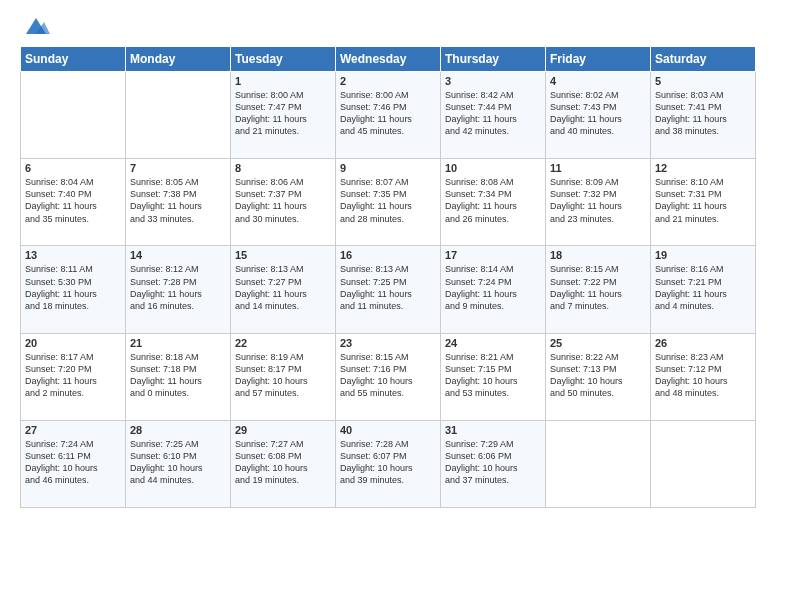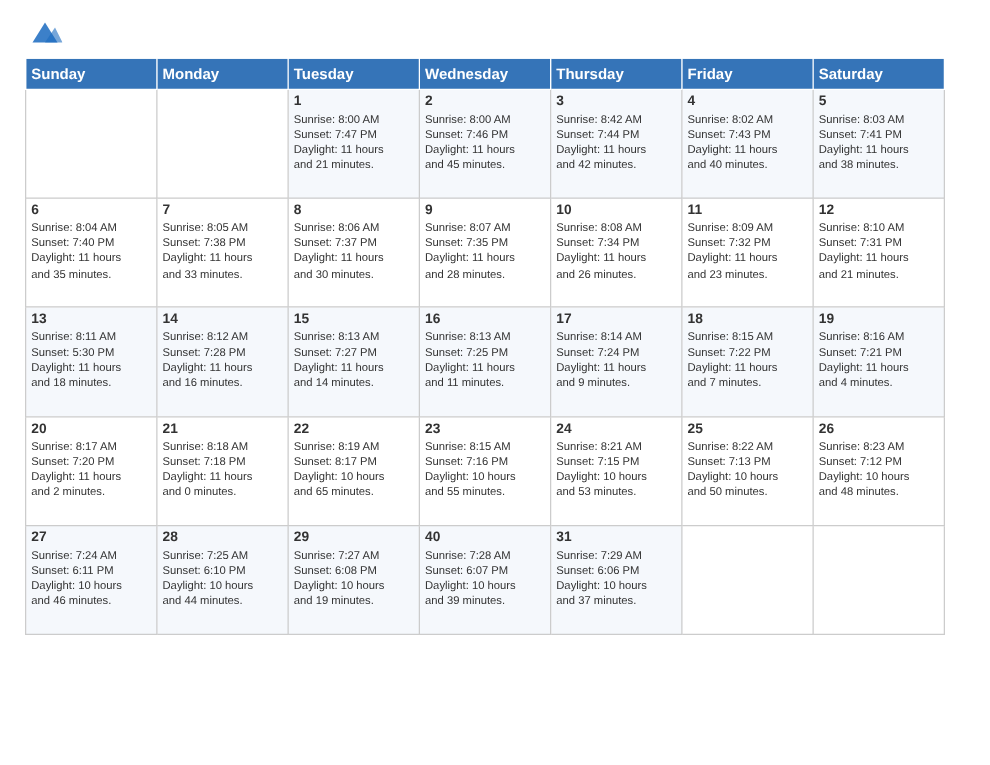--- a/index.html
+++ b/index.html
@@ -288,21 +288,21 @@
             <div class="cell-text">Sunrise: 8:18 AM</div>
             <div class="cell-text">Sunset: 7:18 PM</div>
             <div class="cell-text">Daylight: 11 hours</div>
             <div class="cell-text">and 0 minutes.</div>
           </td>
           <td>
             <span class="day-num">22</span>
             <div class="cell-text">Sunrise: 8:19 AM</div>
             <div class="cell-text">Sunset: 8:17 PM</div>
             <div class="cell-text">Daylight: 10 hours</div>
-            <div class="cell-text">and 65 minutes.</div>
+            <div class="cell-text">and 57 minutes.</div>
           </td>
           <td>
             <span class="day-num">23</span>
             <div class="cell-text">Sunrise: 8:15 AM</div>
             <div class="cell-text">Sunset: 7:16 PM</div>
             <div class="cell-text">Daylight: 10 hours</div>
             <div class="cell-text">and 55 minutes.</div>
           </td>
           <td>
             <span class="day-num">24</span>

